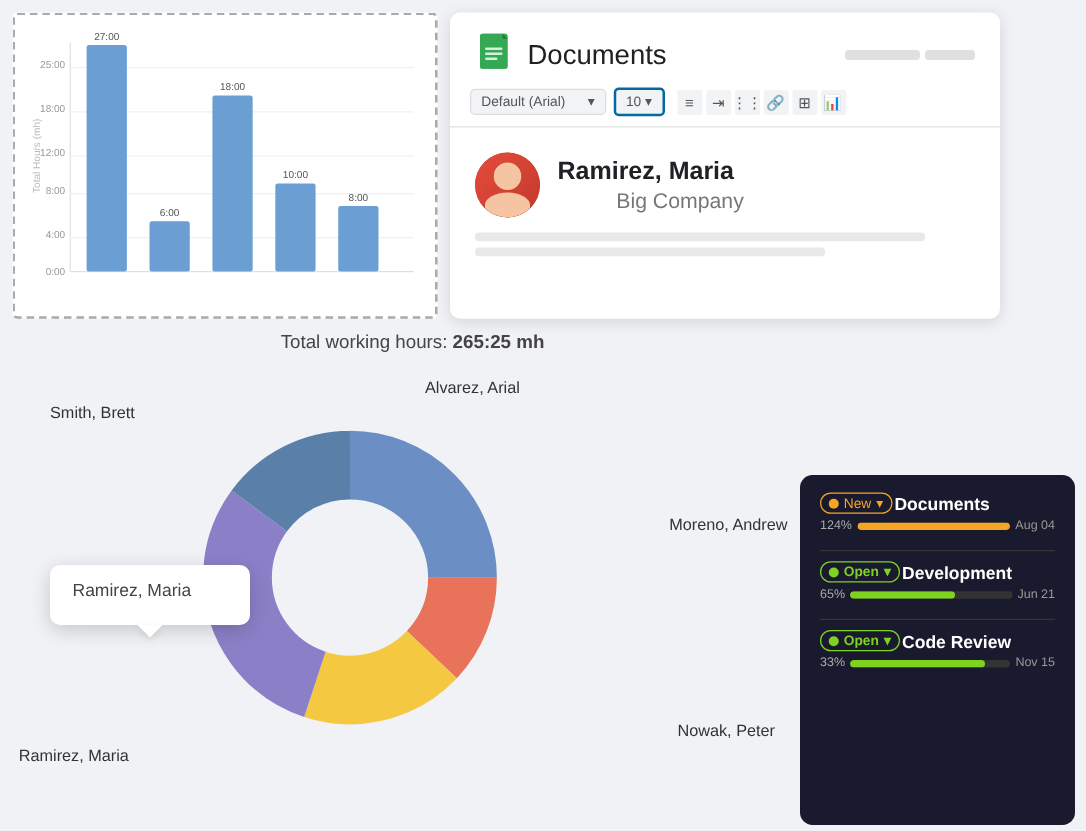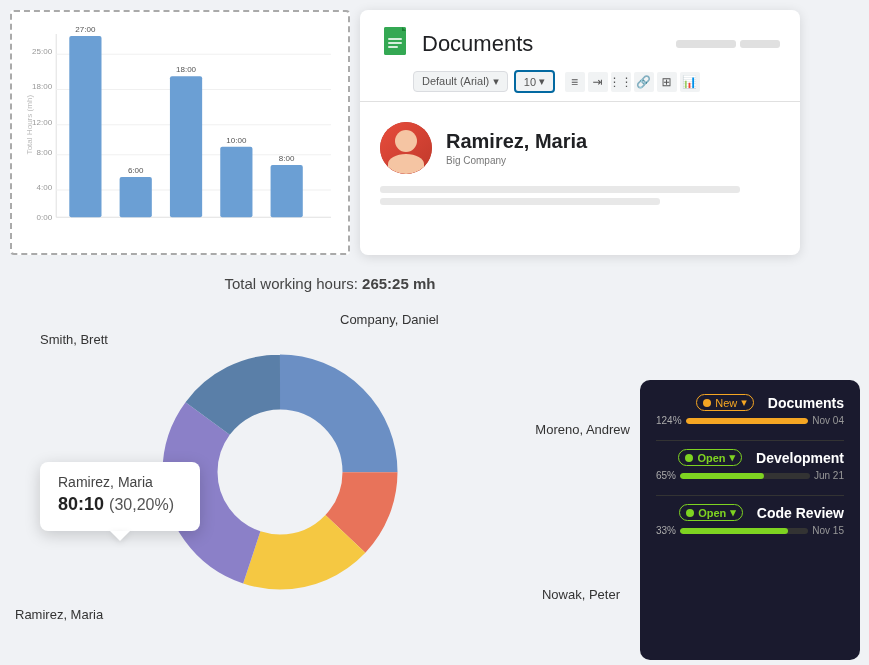--- a/index.html
+++ b/index.html
@@ -102,40 +102,41 @@
       height: 20px;
       background: #f5c5a3;
       border-radius: 50% 50% 0 0;
     }
     .doc-name {
       font-size: 20px;
       font-weight: 600;
       color: #202124;
     }
     .doc-company {
-      font-size: 10px;
+      font-size: 17px;
       color: #777;
       margin-top: 2px;
+      margin-left: 47px;
     }
     .doc-lines-bottom {
       padding: 0 20px;
       display: flex;
       flex-direction: column;
       gap: 5px;
     }
     .doc-text-line {
       height: 7px;
       background: #e8e8e8;
       border-radius: 3px;
     }
 
     
     .donut-section {
       position: absolute;
-      top: 275px;
+      top: 265px;
       left: 10px;
       width: 640px;
       height: 380px;
       background: transparent;
     }
     .donut-title {
       text-align: center;
       font-size: 15px;
       color: #444;
       margin-bottom: 10px;
@@ -210,23 +211,22 @@
       border-radius: 10px;
       padding: 14px 16px;
       color: #fff;
     }
     .task-item {
       margin-bottom: 14px;
     }
     .task-header {
       display: flex;
       align-items: center;
-      gap: 14px;
+      gap: 2px;
       margin-bottom: 4px;
-      justify-content: flex-end;
     }
     .task-status {
       display: flex;
       align-items: center;
       gap: 4px;
       font-size: 11px;
       padding: 1px 6px;
       border-radius: 10px;
       border: 1px solid #f5a623;
       color: #f5a623;
@@ -341,21 +341,21 @@
       <rect x="8" y="20" width="10" height="2" rx="1" fill="#fff" opacity="0.8"></rect>
     </svg>
     <span class="doc-title">Documents</span>
     <div style="flex:1; display:flex; justify-content:flex-end; gap:4px;">
       <div style="width:60px; height:8px; background:#e0e0e0; border-radius:3px;"></div>
       <div style="width:40px; height:8px; background:#e0e0e0; border-radius:3px;"></div>
     </div>
   </div>
 
   <div style="padding: 0 16px 8px; display:flex; align-items:center; gap:6px; border-bottom: 1px solid #e0e0e0; margin-bottom:8px;">
-    <div style="background:#f1f3f4; border:1px solid #dadce0; border-radius:4px; padding:3px 8px; font-size:11px; color:#555; display:flex; align-items:flex-start; gap:4px;margin-left:37px;">
+    <div style="background:#f1f3f4; border:1px solid #dadce0; border-radius:4px; padding:3px 8px; font-size:11px; color:#555; display:flex; align-items:center; gap:18px;">
       <span>Default (Arial)</span>
       <span>▾</span>
     </div>
     <div style="background:#f1f3f4; border:2px solid #0369a1; border-radius:4px; padding:3px 8px; font-size:11px; color:#555; display:flex; align-items:center; gap:3px;">
       <span>10</span>
       <span>▾</span>
     </div>
     <div style="display:flex; gap:3px; margin-left:4px;">
       <div style="width:20px; height:20px; background:#f1f3f4; border-radius:2px; display:flex; align-items:center; justify-content:center; font-size:12px; color:#555;">≡</div>
       <div style="width:20px; height:20px; background:#f1f3f4; border-radius:2px; display:flex; align-items:center; justify-content:center; font-size:12px; color:#555;">⇥</div>
@@ -399,32 +399,28 @@
 
       <circle cx="150" cy="150" r="90" fill="none" stroke="#f5c842" stroke-width="55" stroke-dasharray="101.79 463.69" stroke-dashoffset="-209.23" transform="rotate(-90 150 150)"></circle>
 
       <circle cx="150" cy="150" r="90" fill="none" stroke="#8b80c8" stroke-width="55" stroke-dasharray="169.65 395.83" stroke-dashoffset="-311.02" transform="rotate(-90 150 150)"></circle>
 
       <circle cx="150" cy="150" r="90" fill="none" stroke="#5a7fa8" stroke-width="55" stroke-dasharray="84.82 480.66" stroke-dashoffset="-480.67" transform="rotate(-90 150 150)"></circle>
 
       <circle cx="150" cy="150" r="60" fill="#f0f2f5"></circle>
     </svg>
 
-    <div class="donut-label" style="top: 10px; left: 330px;">Company, Daniel</div>
+    <div class="donut-label" style="top: 10px; left: 330px;">Alvarez, Arial</div>
     <div class="donut-label" style="top: 120px; right: 20px;">Moreno, Andrew</div>
     <div class="donut-label" style="bottom: 40px; right: 30px;">Nowak, Peter</div>
     <div class="donut-label" style="bottom: 20px; left: 5px;">Ramirez, Maria</div>
     <div class="donut-label" style="top: 30px; left: 30px;">Smith, Brett</div>
 
     <div class="donut-tooltip">
       <div class="tooltip-name">Ramirez, Maria</div>
-      <div class="tooltip-value">
-        <span>80:10</span>
-        <span class="tooltip-pct">(30,20%)</span>
-      </div>
       <div class="tooltip-arrow"></div>
     </div>
   </div>
 </div>
 
 <div class="tasks-card">
 
   <div class="task-item">
     <div class="task-header">
       <div class="task-status">
@@ -432,21 +428,21 @@
         <span>New</span>
         <span>▾</span>
       </div>
       <span class="task-name">Documents</span>
     </div>
     <div class="task-progress-row">
       <span class="task-pct">124%</span>
       <div class="task-progress-bar-bg">
         <div class="task-progress-fill" style="width: 100%; background: #f5a623;"></div>
       </div>
-      <span class="task-date">Nov 04</span>
+      <span class="task-date">Aug 04</span>
     </div>
   </div>
   <div class="task-divider"></div>
 
   <div class="task-item">
     <div class="task-header">
       <div class="task-status open">
         <div class="task-status-dot open"></div>
         <span>Open</span>
         <span>▾</span>

